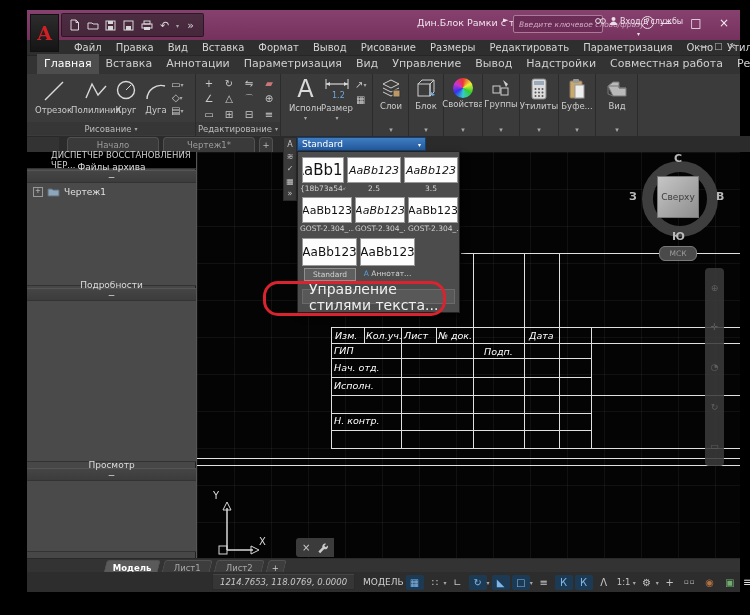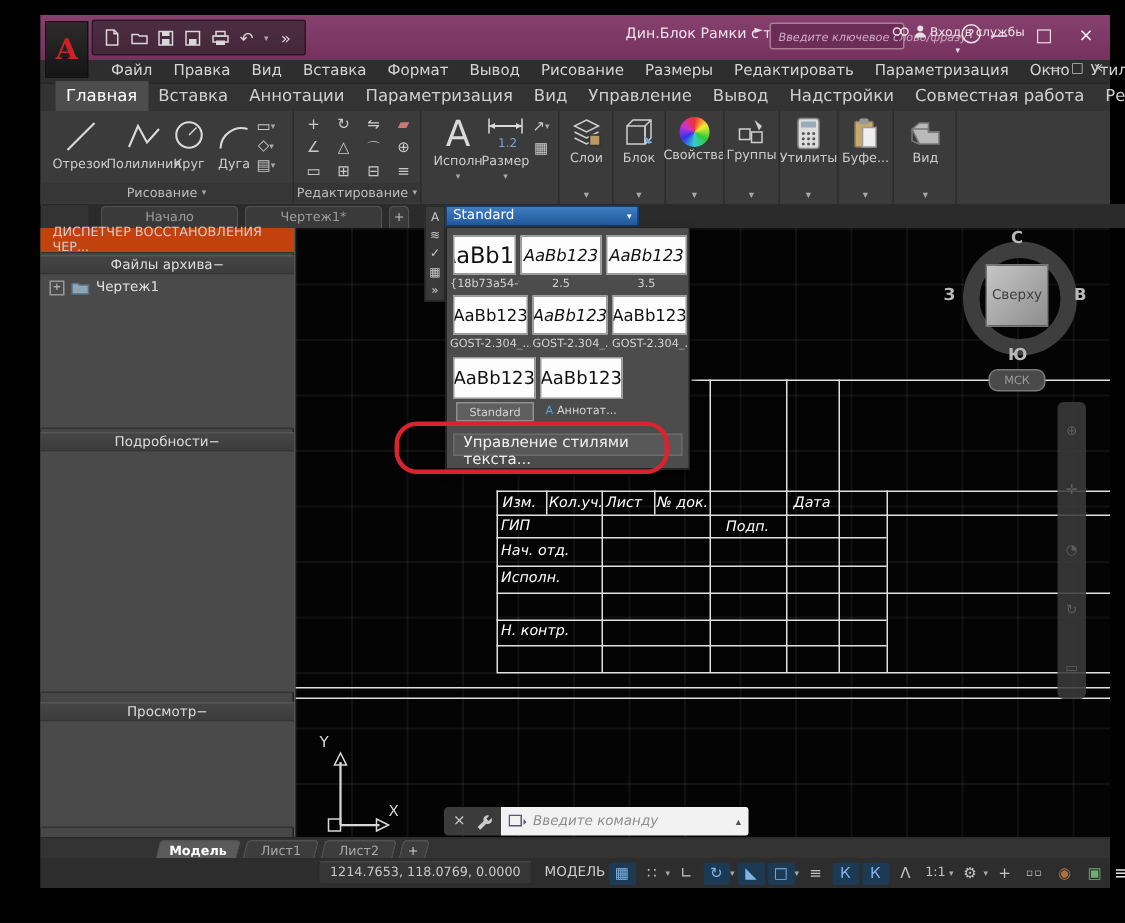--- a/index.html
+++ b/index.html
@@ -42,25 +42,25 @@
   .gicon{color:#c9c9c9;font-size:10px;display:flex;align-items:center;justify-content:center;}
   .pdrop{position:absolute;font-size:7px;color:#a8a8a8;text-align:center;}
   
   .filetabs{position:absolute;left:0;top:126px;width:724px;height:16px;background:#2b2b2b;margin-left:32px;}
   .ftab{position:absolute;top:1px;height:15px;display:flex;align-items:center;justify-content:center;
         font-size:8.5px;color:#9d9d9d;background:#3a3a3a;border:1px solid #515151;border-bottom:none;
         border-radius:4px 4px 0 0;box-sizing:border-box;}
   .ftab.active{background:#555;color:#eee;}
   
   .palette{position:absolute;left:0;top:142px;width:169px;height:406px;background:#474747;border-right:1px solid #222;box-sizing:border-box;}
-  .ptitle{position:absolute;left:0;top:0;width:169px;height:17px;background:#c2410c;display:flex;align-items:center;
-          padding-left:8px;font-size:8.5px;color:#cfcfcf;box-sizing:border-box;border-bottom:1px solid #333;}
+  .ptitle{position:absolute;left:0;top:0;width:169px;height:17px;background:#000000;display:flex;align-items:center;
+          padding-left:24px;font-size:8.5px;color:#cfcfcf;box-sizing:border-box;border-bottom:1px solid #333;}
   .phead{position:absolute;left:0;width:169px;height:13px;background:linear-gradient(#454545,#3c3c3c);
          display:flex;align-items:center;padding:0 6px;font-size:9px;color:#dcdcdc;box-sizing:border-box;
-         border-top:1px solid #555;border-bottom:1px solid #333;justify-content:center;}
+         border-top:1px solid #555;border-bottom:1px solid #333;justify-content:flex-end;flex-direction:column;}
   .pbody{position:absolute;left:0;width:169px;background:#4a4a4a;border-bottom:1px solid #333;}
   
   .canvas{position:absolute;left:169px;top:142px;width:544px;height:406px;background:#040404;overflow:hidden;
           background-image:linear-gradient(rgba(255,255,255,.05) 1px,transparent 1px),
                            linear-gradient(90deg,rgba(255,255,255,.05) 1px,transparent 1px);
           background-size:37px 37px;border-left:1px solid #565656;box-sizing:border-box;}
   .ln{position:absolute;background:#e0e0e0;}
   .ttxt{position:absolute;color:#fff;font-size:9.5px;font-style:italic;white-space:nowrap;}
   
   .vc-ring{position:absolute;left:445px;top:9px;width:54px;height:54px;border:11px solid #3e3e3e;border-radius:50%;}
@@ -79,39 +79,39 @@
   
   .laybar{position:absolute;left:0;top:548px;width:713px;height:14px;background:#333;border-top:1px solid #2a2a2a;}
   .ltab{position:absolute;top:1px;height:13px;display:flex;align-items:center;justify-content:center;font-size:8.5px;
         color:#a8a8a8;background:#3d3d3d;border:1px solid #515151;border-bottom:none;border-radius:3px 3px 0 0;
         transform:skewX(-14deg);}
   .ltab span{transform:skewX(14deg);}
   .ltab.active{background:#5a5a5a;color:#fff;font-weight:bold;}
   
   .statusbar{position:absolute;left:0;top:562px;width:713px;height:20px;background:#2d2d2d;display:flex;align-items:center;}
   .coords{margin-left:185px;background:#363636;border:1px solid #2a2a2a;border-top-color:#454545;border-radius:2px;
-          font-size:8.5px;color:#c9c9c9;padding:2px 7px;white-space:nowrap;}
+          font-size:8.5px;color:#c9c9c9;padding:2px 7px;white-space:nowrap;font-style:italic;}
   .sbi{height:15px;min-width:14px;display:flex;align-items:center;justify-content:center;font-size:10px;
        color:#c4c4c4;border-radius:2px;padding:0 2px;margin-left:2px;}
   .sbi.on{background:#1d3a54;color:#7fb5e6;}
   .sbtxt{font-size:9px;color:#d0d0d0;margin-left:8px;white-space:nowrap;}
   
   .minitools{position:absolute;left:256px;top:127px;width:14px;height:64px;background:#3a3a3a;border:1px solid #2a2a2a;
              display:flex;flex-direction:column;align-items:center;justify-content:space-around;color:#c8c8c8;font-size:8px;box-sizing:border-box;}
   .combo{position:absolute;left:270px;top:127px;width:129px;height:14px;background:linear-gradient(#3f7cc0,#235a9e);
          border:1px solid #16406f;display:flex;align-items:center;justify-content:space-between;padding:0 4px;box-sizing:border-box;}
   .combo .val{font-size:9px;color:#fff;}
   .gallery{position:absolute;left:270px;top:141px;width:163px;height:162px;background:#4c4c4c;
            border:1px solid #222;box-shadow:2px 3px 6px rgba(0,0,0,.6);box-sizing:border-box;}
   .tile{position:absolute;background:#fdfdfd;border:1px solid #999;display:flex;align-items:center;justify-content:center;
         color:#111;box-sizing:border-box;overflow:hidden;}
   .tlabel{position:absolute;font-size:7.5px;color:#d2d2d2;text-align:center;white-space:nowrap;overflow:hidden;}
   .tlabel.sel{background:#5f5f5f;border:1px solid #8f8f8f;}
   .manage{position:absolute;left:4px;top:137px;width:153px;height:15px;background:#585858;border:1px solid #6a6a6a;
-          display:flex;padding-left:6px;font-size:10px;color:#f0f0f0;box-sizing:border-box;}
+          display:flex;align-items:center;padding-left:6px;font-size:14px;color:#f0f0f0;box-sizing:border-box;}
   .redellipse{position:absolute;left:236px;top:271px;width:177px;height:29px;border:3px solid #d9232e;
               border-radius:15px;z-index:50;}
   .ucs-lab{position:absolute;color:#d8d8d8;font-size:10px;}
 </style>
 </head>
 <body>
 
 <div class="screen">
   <div class="app">
 
@@ -500,28 +500,20 @@
       </svg>
       <span class="ucs-lab" style="left:16px;top:338px;">Y</span>
       <span class="ucs-lab" style="left:62px;top:384px;">X</span>
 
       <div class="cmdbar">
         <div class="cmdgrip">
           <span style="color:#ccc;font-size:10px;">×</span>
           <svg width="12" height="12" viewBox="0 0 13 13">
               <path d="M11 2a3 3 0 0 0-4 3.8L2.6 10.2l1.9 1.9L8.9 7.7A3 3 0 0 0 12.7 3.7L10.6 5.8 8.9 4.1z" fill="#ccc"></path>
             </svg>
-        </div>
-        <div class="cmdfield">
-          <svg width="12" height="9" viewBox="0 0 12 9">
-              <rect x="0.5" y="0.5" width="8" height="7" fill="none" stroke="#557"></rect>
-              <path d="M10 3l2 2-2 2z" fill="#557"></path>
-            </svg>
-          <span class="ph">Введите команду</span>
-          <span style="color:#555;font-size:7px;">▴</span>
         </div>
       </div>
     </div>
 
     <div class="minitools">
       <span>A</span>
       <span>≋</span>
       <span>✓</span>
       <span>▦</span>
       <span>»</span>

